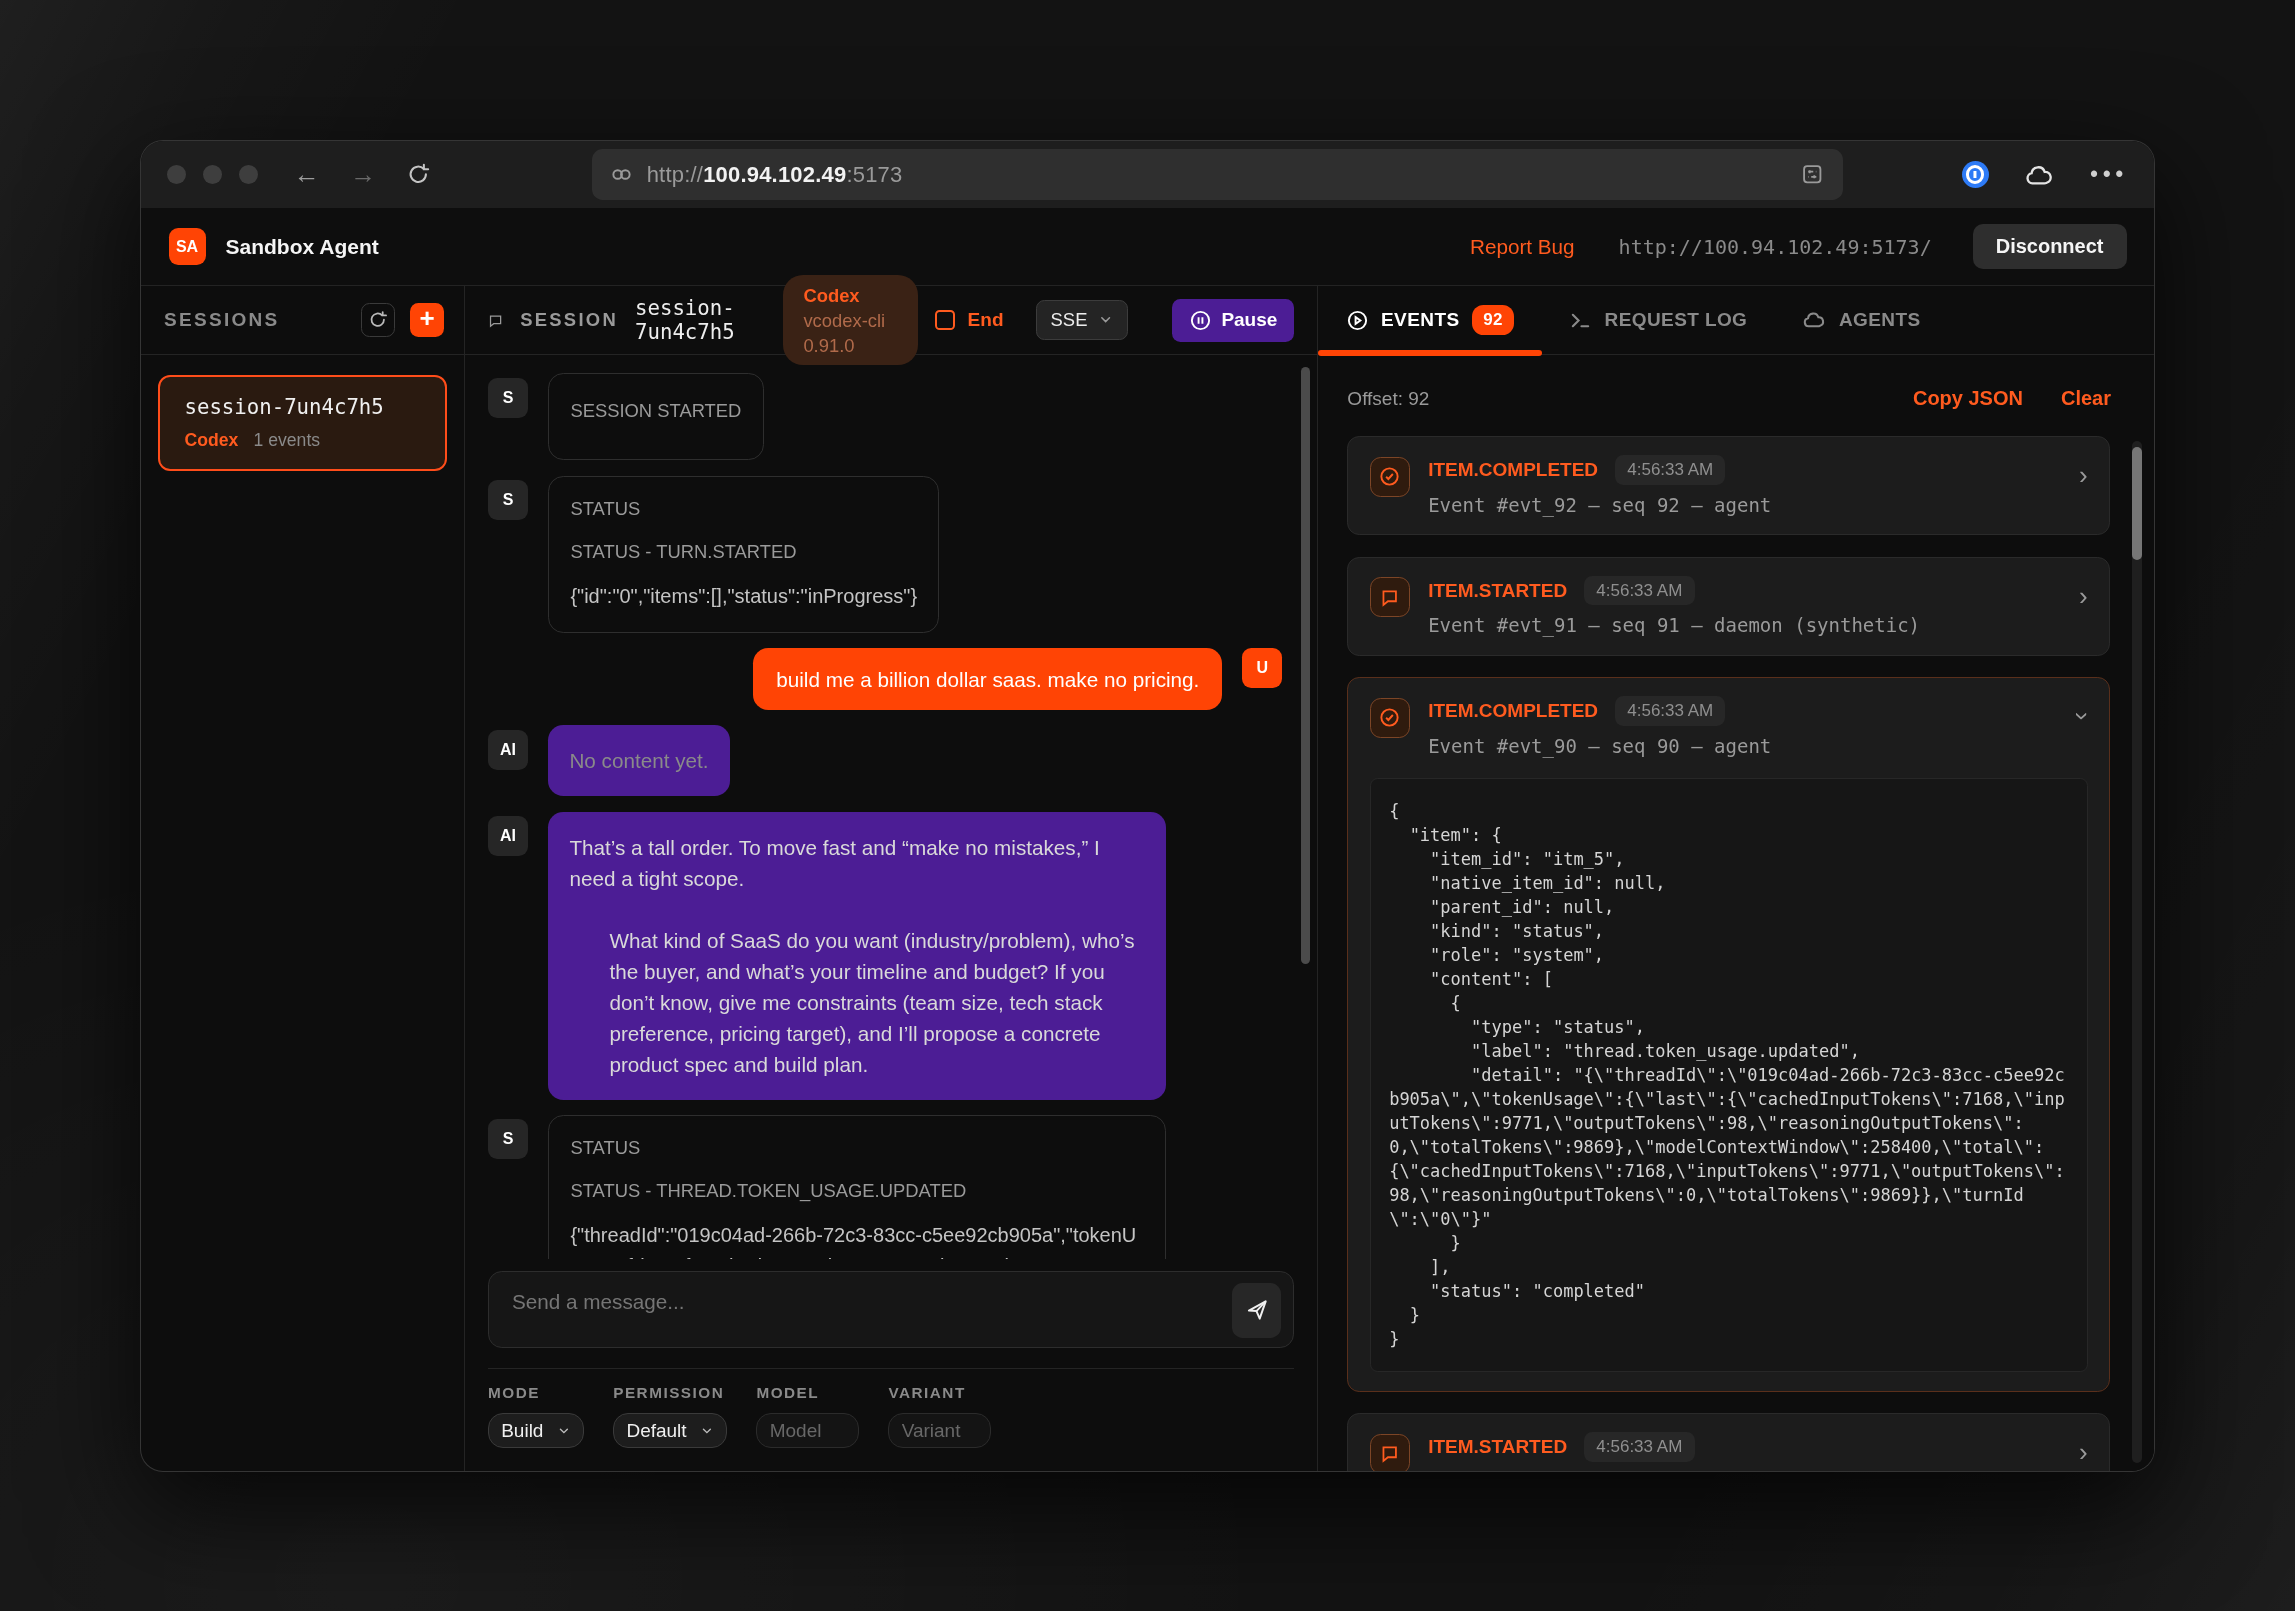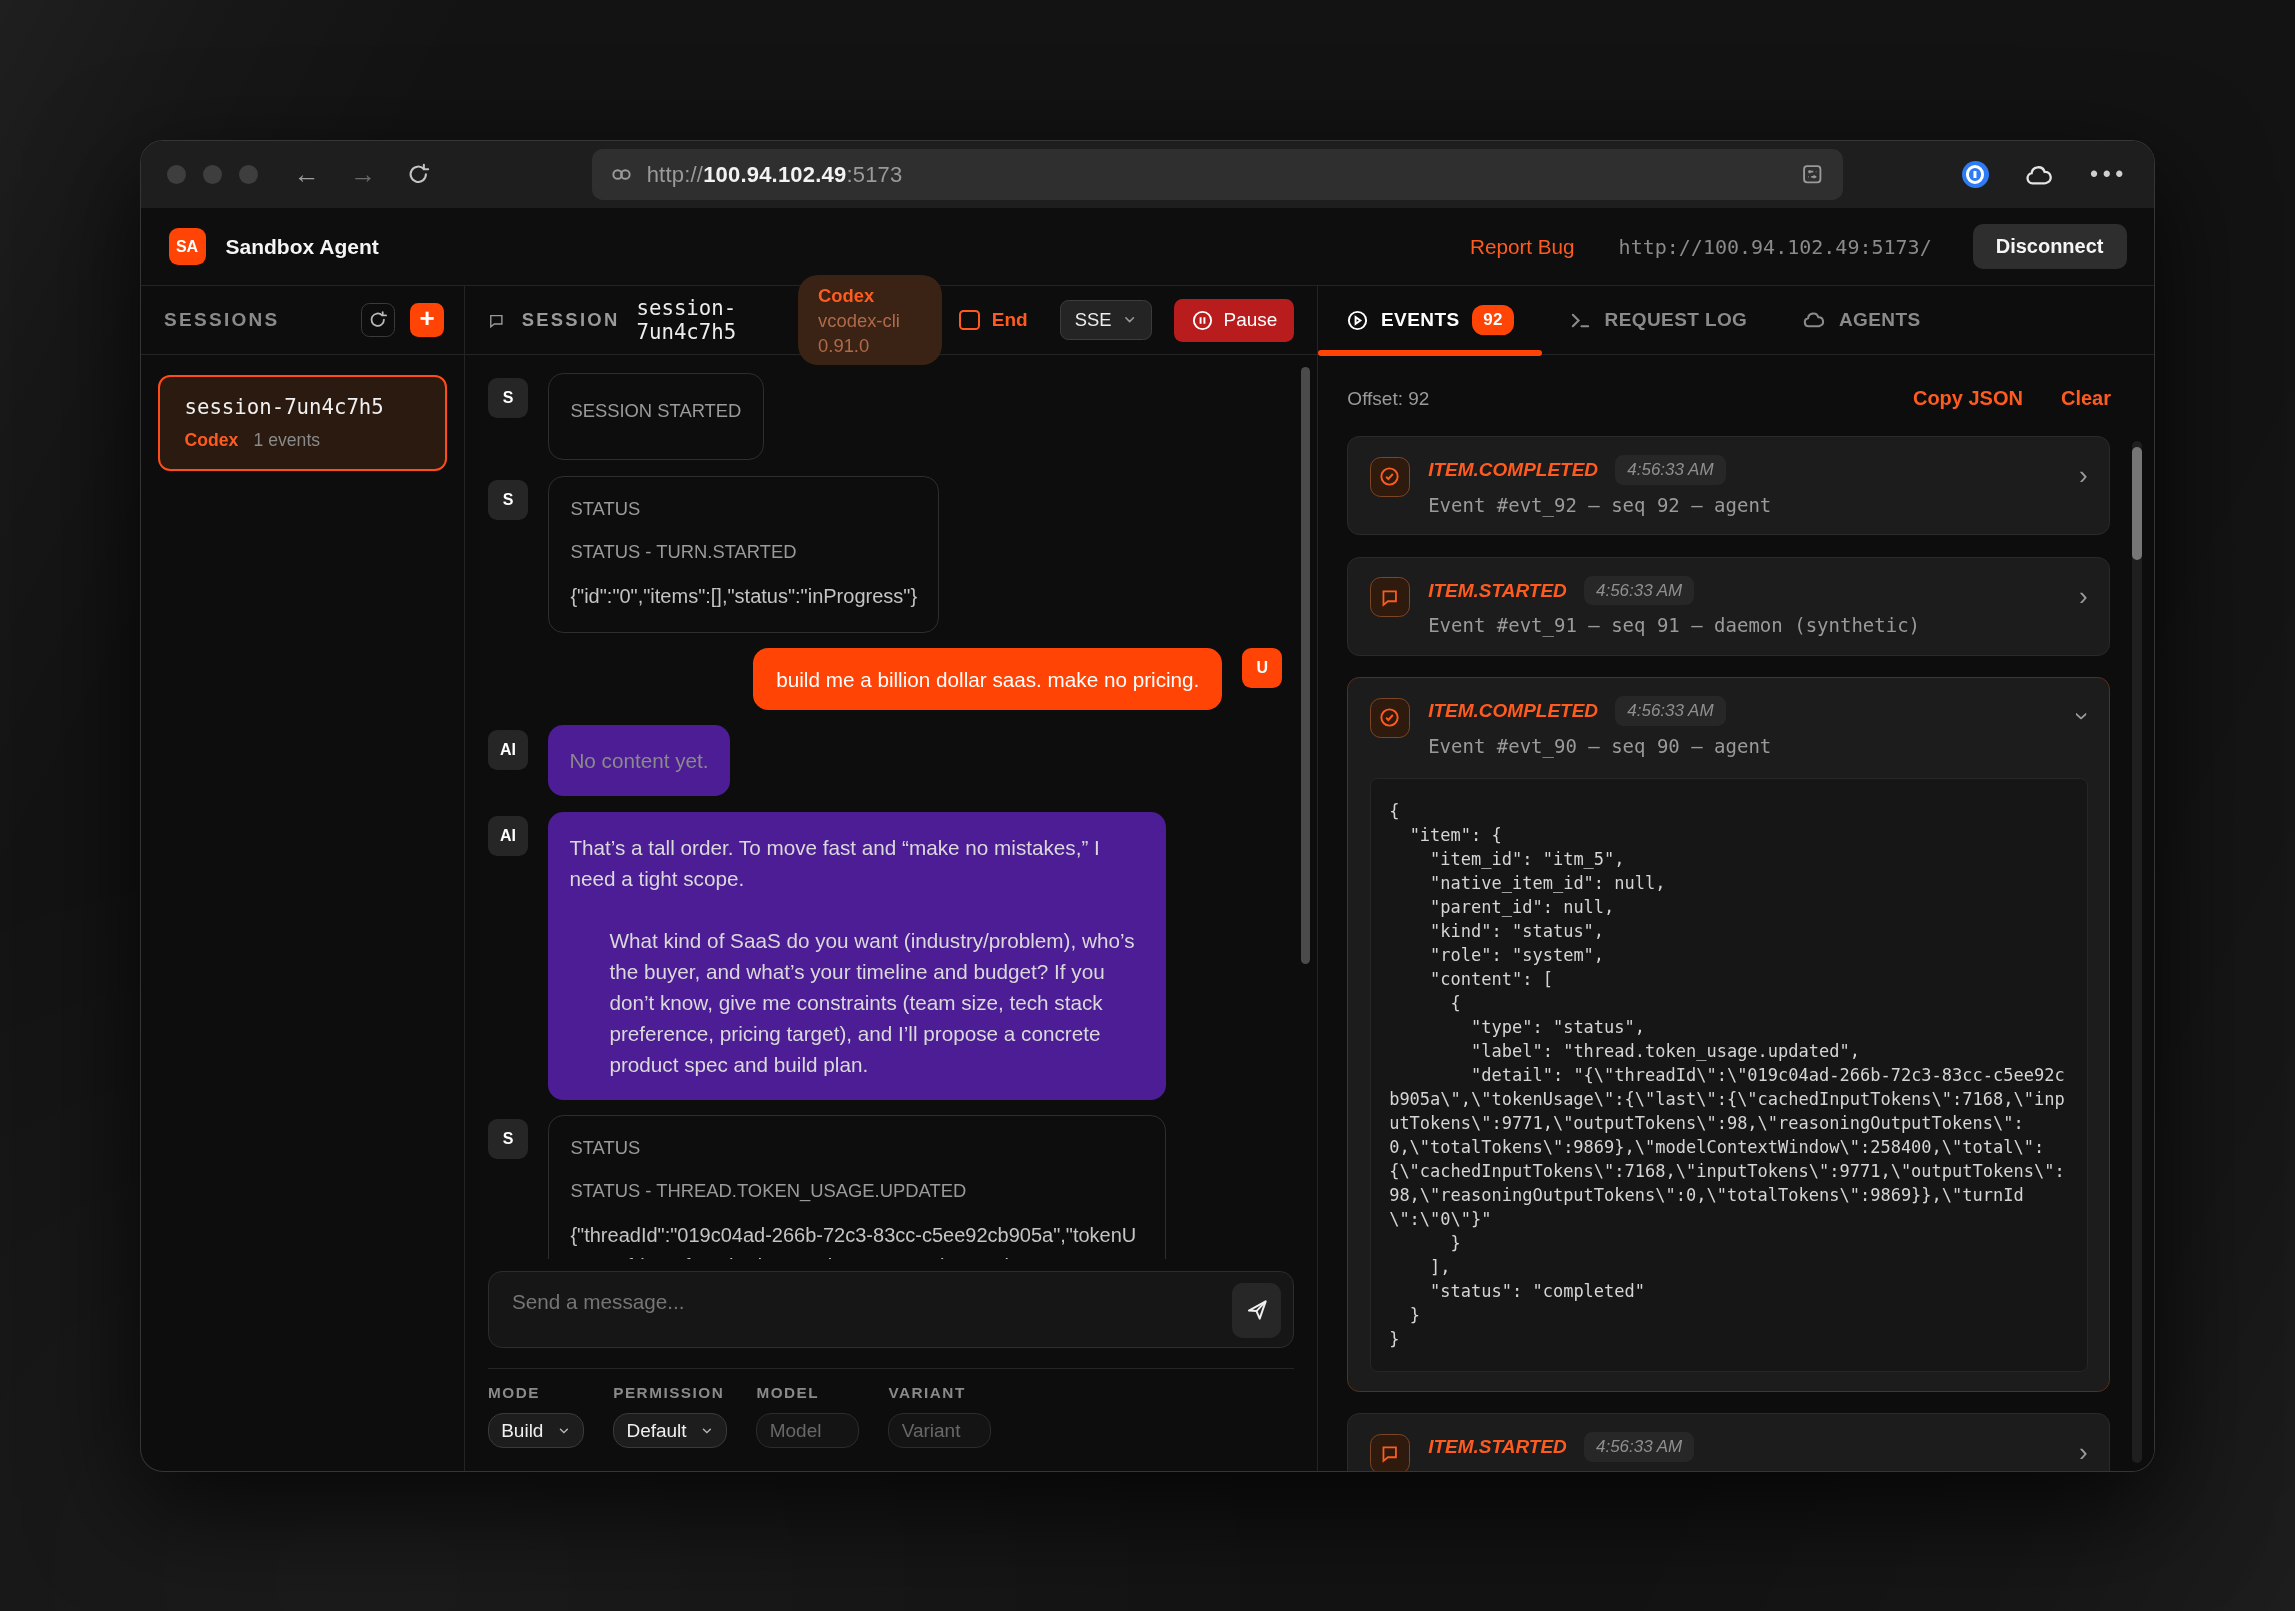--- a/index.html
+++ b/index.html
@@ -78,21 +78,21 @@
   .chat .col-head { padding:0 23px; gap:17px; }
   .ses-label { color:#9a9a9a; font-size:18.4px; font-weight:bold; letter-spacing:2.3px; }
   .ses-name { font-size:20.7px; color:#ededed; }
   .codex-badge { background:#3a2215; border-radius:20px; padding:7.7px 20px; font-size:18.4px; line-height:25px; }
   .codex-badge .a { color:#ff5b1f; font-weight:bold; }
   .codex-badge .b { color:#b06a4a; }
   .end-wrap { margin-left:auto; display:flex; align-items:center; gap:12.2px; }
   .end-box { width:20.7px; height:20.7px; border:2.3px solid #ff5b1f; border-radius:4.6px; }
   .end-label { color:#ff5b1f; font-size:19px; font-weight:bold; }
   .sse-select { margin-left:15.3px; background:#242424; border:1.5px solid #3c3c3c; border-radius:8.4px; height:40px; padding:0 13.8px; display:flex; align-items:center; gap:10.7px; color:#ececec; font-size:18.4px; }
-  .pause-btn { margin-left:5px; background:#b91c1c; border-radius:8.4px; height:43px; padding:0 17px; display:flex; align-items:center; gap:9.2px; color:#fff; font-size:19px; font-weight:normal; }
+  .pause-btn { margin-left:27px; background:#4c1d95; border-radius:8.4px; height:43px; padding:0 17px; display:flex; align-items:center; gap:9.2px; color:#fff; font-size:19px; font-weight:bold; }
 
   .chat-body { flex:1; min-height:0; overflow:hidden; position:relative; padding:18.4px 35px 0 23px; display:flex; flex-direction:column; gap:15.3px; }
   .msg-row { display:flex; gap:20px; align-items:flex-start; }
   .msg-row.right { justify-content:flex-end; }
   .avatar { flex:none; width:40px; height:40px; border-radius:9.2px; background:#262626; color:#fff; font-weight:bold; font-size:16px; display:flex; align-items:center; justify-content:center; margin-top:4.6px; }
   .avatar.user { background:#ff4405; margin-top:0; }
   .bubble { border-radius:15.3px; padding:20px 21.4px; max-width:618px; font-size:20.7px; line-height:31px; }
   .bubble.bordered { border:1.5px solid #2e2e2e; color:#9a9a9a; }
   .bubble.plain { background:#4c1d95; color:#d9d9d9; }
   .bubble.user-b { background:#ff4405; color:#fff; padding:15.3px 23px; }
@@ -129,21 +129,21 @@
   .ev-actions { margin-left:auto; display:flex; gap:38px; }
   .ev-link { color:#ff5b1f; font-weight:bold; font-size:20px; }
   .events-list { flex:1; min-height:0; overflow:hidden; position:relative; padding:0 44px 0 29px; display:flex; flex-direction:column; gap:21.4px; }
   .ev-scroll-track { position:absolute; right:12.2px; top:4.6px; bottom:7.7px; width:10px; border-radius:5.4px; background:#1f1f1f; }
   .ev-scroll-thumb { position:absolute; right:12.2px; top:10.7px; width:10px; height:113px; border-radius:5.4px; background:#767676; }
   .card { flex:none; background:#1c1c1c; border:1.5px solid #2a2a2a; border-radius:12.2px; padding:18.4px 21.4px; }
   .card.expanded { border-color:#5a2f1b; }
   .card-head { display:flex; gap:18.4px; align-items:flex-start; }
   .evicon { flex:none; width:40px; height:40px; border-radius:10.7px; border:1.5px solid #7c4526; background:#2f1b0e; display:flex; align-items:center; justify-content:center; margin-top:1.5px; }
   .evbody { flex:1; min-width:0; }
-  .evtitle-row { display:flex; align-items:center; gap:17px;font-style:italic; }
+  .evtitle-row { display:flex; align-items:center; gap:17px; }
   .evtitle { color:#ff5b1f; font-weight:bold; font-size:19px; }
   .evtime { background:#272727; color:#8f8f8f; font-size:17px; border-radius:8.4px; padding:4.6px 12.2px; }
   .evsub { margin-top:9.2px; color:#9a9a9a; font-size:19px; }
   .evchev { flex:none; color:#9a9a9a; font-size:26px; line-height:40px; }
   .evchev.down { transform:rotate(90deg); }
   .evcode { margin-top:21.4px; background:#161616; border:1.5px solid #272727; border-radius:7.7px; padding:20px 18.4px; font-size:17px; line-height:24px; color:#d5d5d5; white-space:pre-wrap; word-break:break-all; }
 </style>
 </head>
 <body>
 

